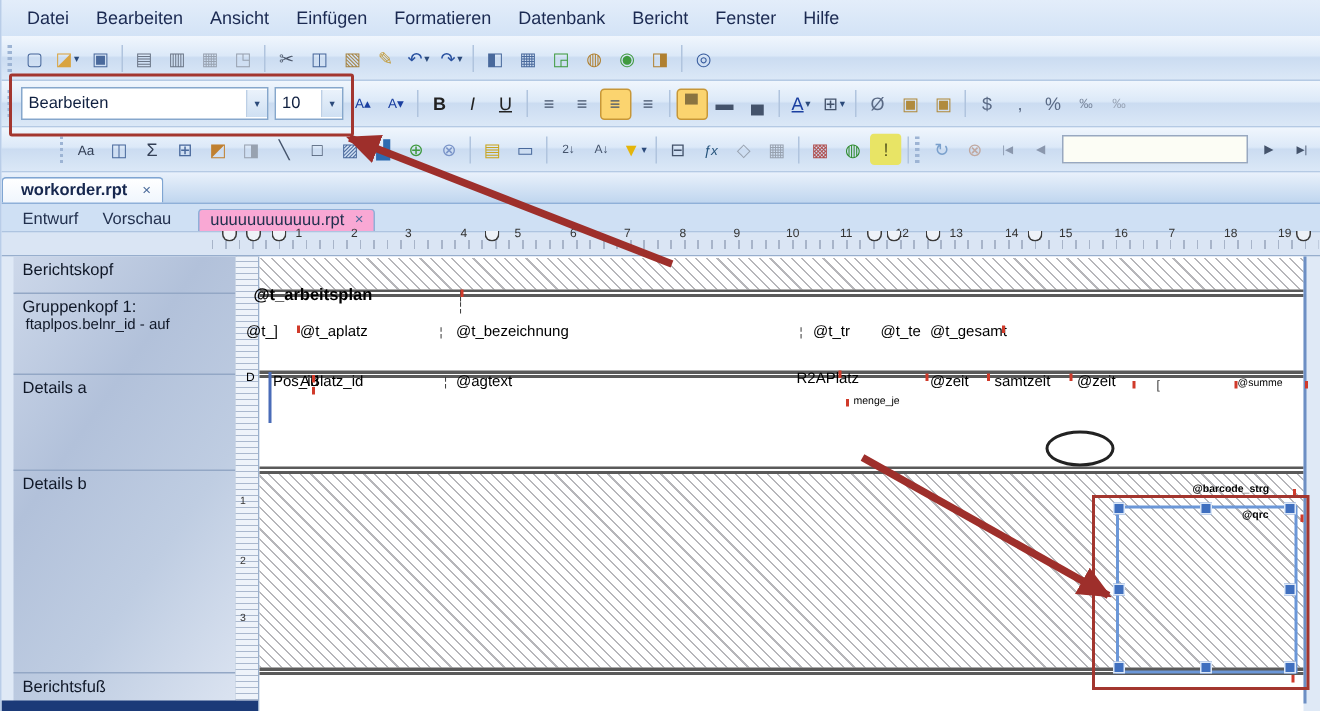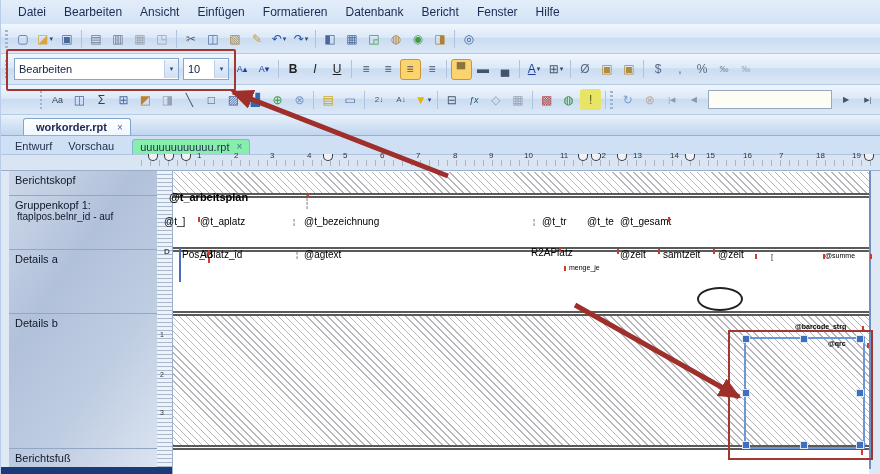--- a/index.html
+++ b/index.html
@@ -25,29 +25,29 @@
   .combo{display:flex;align-items:center;height:20px;background:#fff;border:1px solid #86a7cc;
          font-size:11px;color:#102040;margin:0 2px;}
   .combo .cbtext{flex:1;padding:0 4px;white-space:nowrap;overflow:hidden;}
   .combo .cbtn{width:13px;height:18px;display:flex;align-items:center;justify-content:center;
                font-size:7px;color:#2b4a7a;background:linear-gradient(#eaf2fb,#cfe0f3);
                border-left:1px solid #bccfe6;}
   .combo-font{width:163px;} .combo-size{width:44px;}
   .navbox{height:17px;background:#fcfdf5;border:1px solid #98a8c0;margin:0 3px;}
   
   .doctabs{height:20px;background:linear-gradient(#e9f1fb,#c0d6ef);display:flex;
-           align-items:flex-end;padding-left:22px;border-bottom:1px solid #8fb0d8;}
+           align-items:flex-end;border-bottom:1px solid #8fb0d8;}
   .doctab{background:linear-gradient(#ffffff,#f0f6fd);border:1px solid #7fa5d2;border-bottom:none;
           border-radius:3px 3px 0 0;font-size:11px;font-weight:bold;color:#16274e;
           padding:2px 7px 2px 12px;display:flex;gap:10px;align-items:center;}
   .closex{font-weight:normal;color:#4a6a9a;font-size:10px;}
   .viewtabs{height:18px;background:#cfe0f4;display:flex;align-items:flex-end;
             font-size:11px;color:#22304e;padding-left:6px;border-bottom:1px solid #aec4e0;}
   .viewlink{padding:2px 8px;}
-  .reporttab{background:#86efac;border:1px solid #8fb0d8;border-bottom:none;
+  .reporttab{background:#f9a8d4;border:1px solid #8fb0d8;border-bottom:none;
              border-radius:3px 3px 0 0;padding:1px 7px;display:flex;gap:7px;margin-left:10px;}
   
   .rulerrow{position:relative;height:15px;background:#dae5f4;border-bottom:1px solid #97aecd;}
   .rulerticks{position:absolute;left:140px;right:2px;top:5px;height:6px;
       background:repeating-linear-gradient(90deg,#7e8ca6 0 1px,transparent 1px 9px);opacity:.55;}
   
   .design{position:relative;height:309px;background:#dfe9f6;}
   .labelpanel{position:absolute;left:8px;top:0;width:148px;height:309px;
       background:linear-gradient(125deg,#cdd8ea 0%,#b2c1da 35%,#bfcde2 65%,#dde5f2 100%);
       border-right:1px solid #8fa3c0;}

